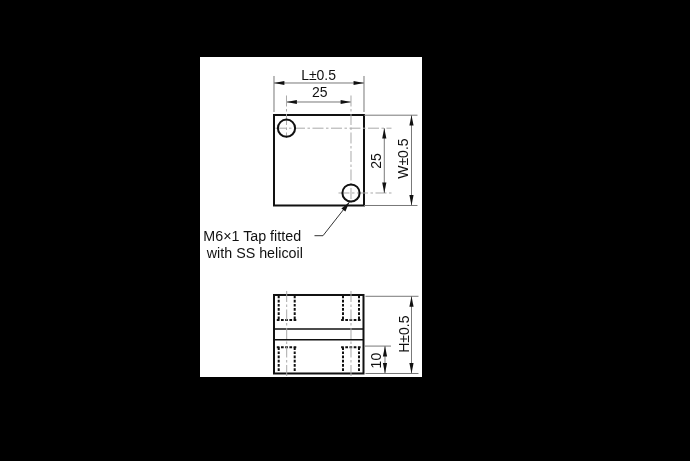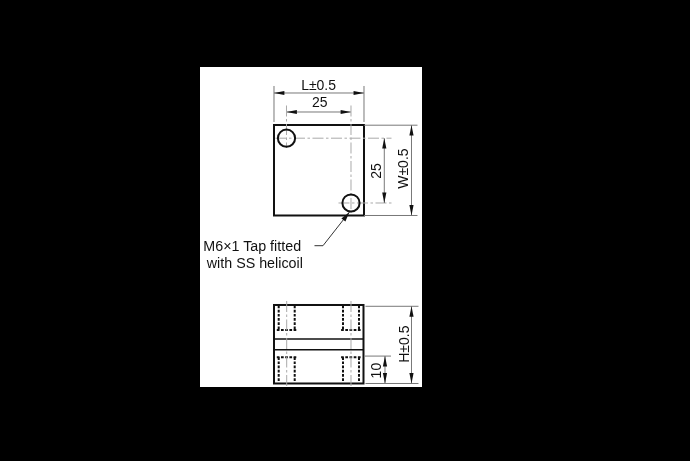--- a/index.html
+++ b/index.html
@@ -1,16 +1,16 @@
 <!DOCTYPE html>
 <html><head>
 <meta charset="utf-8">
 <style>
   html,body{margin:0;padding:0;background:#000;width:690px;height:461px;overflow:hidden;}
-  #panel{position:absolute;left:200px;top:57px;width:222.4px;height:319.7px;background:#fff;margin-top:10px;}
+  #panel{position:absolute;left:200px;top:57px;width:222.4px;height:319.7px;background:#fff;}
   svg{display:block;}
   text{font-family:"Liberation Sans",sans-serif;fill:#111;}
 </style>
 </head>
 <body>
 
 <div id="panel">
 <svg width="222.4" height="319.7" viewBox="0 0 222.4 319.7">
 <defs></defs>
 

